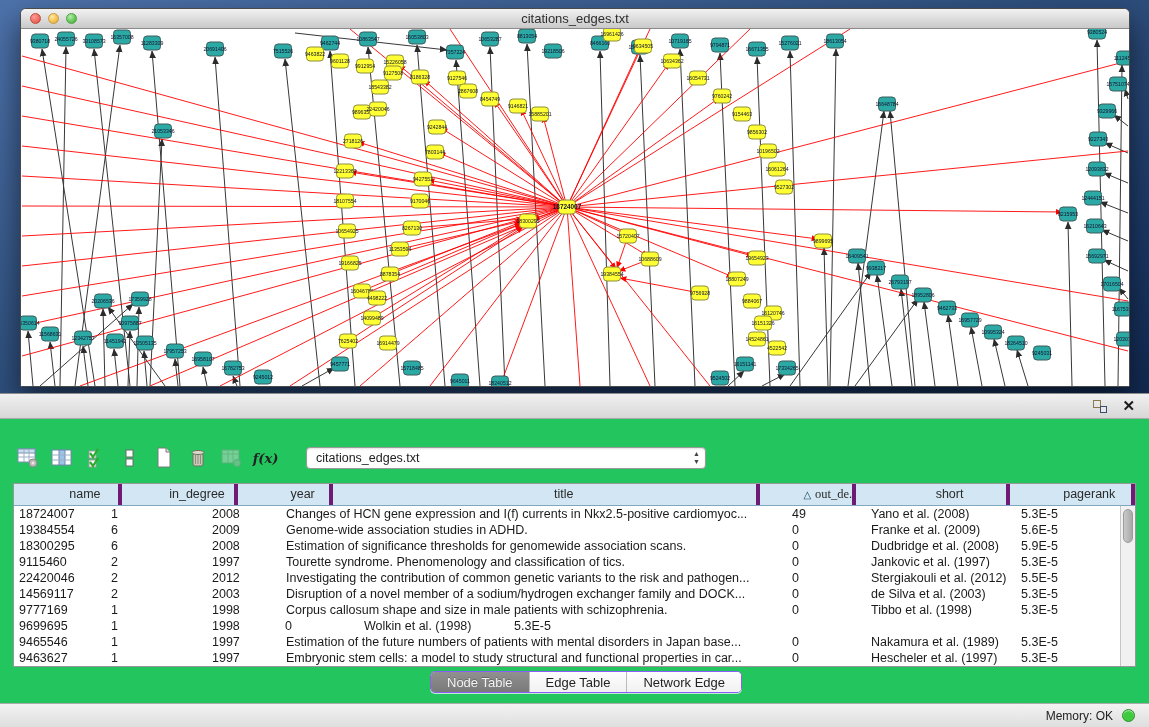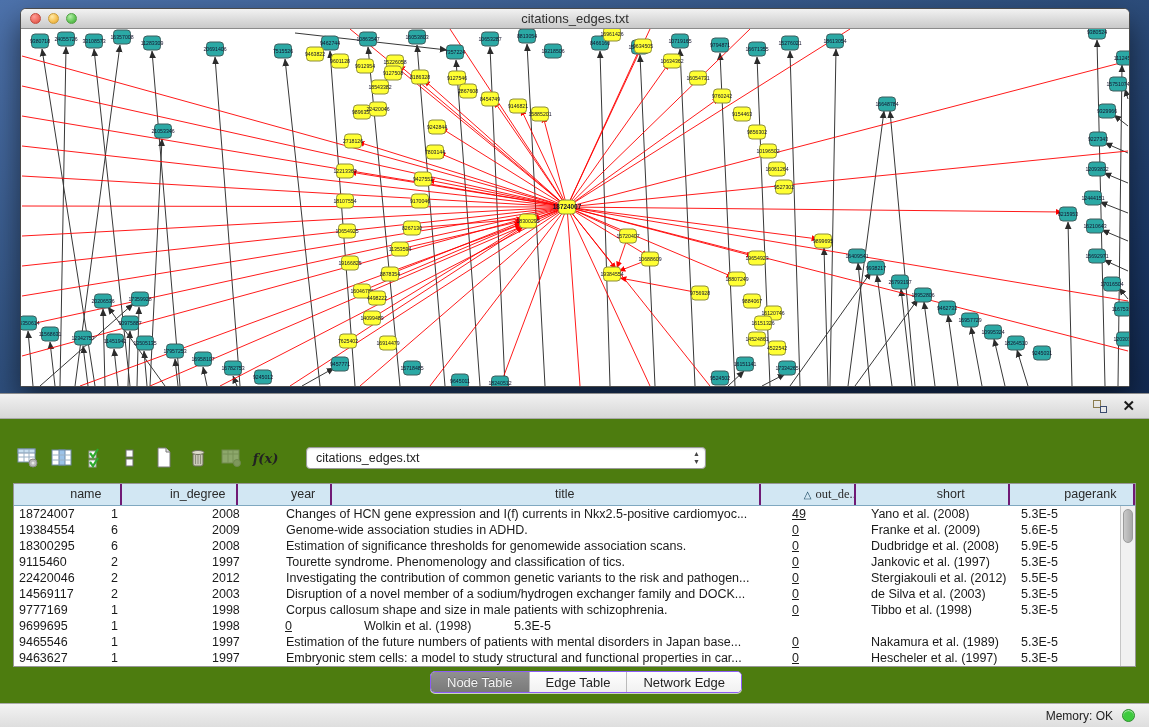--- a/index.html
+++ b/index.html
@@ -25,42 +25,42 @@
   
   .panel-titlebar { position:absolute; left:0; top:393px; width:1149px; height:26px;
     background:linear-gradient(#f1f1f1,#d7d7d7); border-top:1px solid #8c8c8c;
     border-bottom:1px solid #a9a9a9; }
   .panel-title { position:absolute; left:10px; top:22px; font-size:18px; color:#333; }
   .float-icon { position:absolute; right:42px; top:6px; width:14px; height:13px; }
   .float-icon .sq1 { position:absolute; left:0; top:0; width:8px; height:8px; border:1.5px solid #8a7b4e; }
   .float-icon .sq2 { position:absolute; right:0; bottom:0; width:7px; height:7px; border:1.5px solid #3c4c6e; background:#e9e9e9;}
   .close-icon { position:absolute; right:14px; top:3px; font-size:15px; font-weight:bold; color:#1a1a1a; cursor:default;}
 
-  .panel-body { position:absolute; left:0; top:419px; width:1149px; height:284px; background:#4d7c0f; }
+  .panel-body { position:absolute; left:0; top:419px; width:1149px; height:284px; background:#22c55e; }
 
   .toolbar { position:absolute; left:16px; top:24px; height:30px; display:flex; align-items:center; gap:11px; }
   .tool { width:23px; height:23px; display:flex; align-items:center; justify-content:center; }
   .fx { font-family:"DejaVu Serif", serif; font-style:italic; font-weight:bold; font-size:13px; color:#222; }
   .combo { margin-left:18px; width:400px; height:22px; background:#fff; border:1px solid #9a9a9a;
     border-radius:4px; display:flex; align-items:center; position:relative; box-shadow:inset 0 1px 2px rgba(0,0,0,.12); }
   .combo-value { font-size:12.5px; color:#222; padding-left:9px; }
   .combo-arrows { position:absolute; right:5px; top:2px; display:flex; flex-direction:column; line-height:8px; font-size:7px; color:#444; }
 
   .table-box { position:absolute; left:13px; top:64px; width:1123px; height:184px;
     background:#fff; border:1px solid #979797; }
   .thead { display:flex; height:22px; background:#d2e7f3; border-bottom:1px solid #7fa8c0; }
   .th { font-size:12.5px; color:#2a2a2a; text-align:center; line-height:21px;
-    border-right:2px solid #701a75; overflow:hidden; white-space:nowrap;margin-left:38px; }
+    border-right:4px solid #701a75; overflow:hidden; white-space:nowrap;margin-left:38px; }
   .th-sort { text-align:left; padding-left:5px;font-family:Liberation Serif, serif; }
   .sort-ico { font-size:10px; color:#16455e; margin-right:4px; }
   .tbody { position:relative; }
   .tr { display:flex; height:16px; }
   .td { font-size:12.5px; color:#1a1a1a; line-height:16px; white-space:nowrap; overflow:hidden; }
   .td-name { padding-left:5px; } .td-in_degree { padding-left:7px; } .td-year { padding-left:7px; }
-  .td-title { padding-left:8px; } .td-out_degree { padding-left:7px;text-decoration:underline; }
+  .td-title { padding-left:8px; } .td-out_degree { padding-left:7px; }
   .td-short { padding-left:14px; } .td-pagerank { padding-left:14px; }
   .vscroll { position:absolute; right:0; top:22px; width:15px; height:160px; background:#f1f1f1; border-left:1px solid #c6c6c6; }
   .vthumb { position:absolute; left:2px; top:3px; width:10px; height:34px; border-radius:5px;
     background:linear-gradient(90deg,#c9c9c9,#a9a9a9); border:1px solid #9b9b9b; }
 
   .seg-tabs { position:absolute; left:430px; top:252px; display:flex; height:22px;
     border:1px solid #8b5cf6; border-radius:5px; overflow:hidden; background:#fdfdfd; box-shadow:0 1px 0 rgba(255,255,255,.7);}
   .seg { font-size:13px; color:#222; line-height:21px; padding:0 16px; background:linear-gradient(#fefefe,#f1f1f1);
     border-left:1px solid #bbb; }
   .seg:first-child { border-left:none; }

